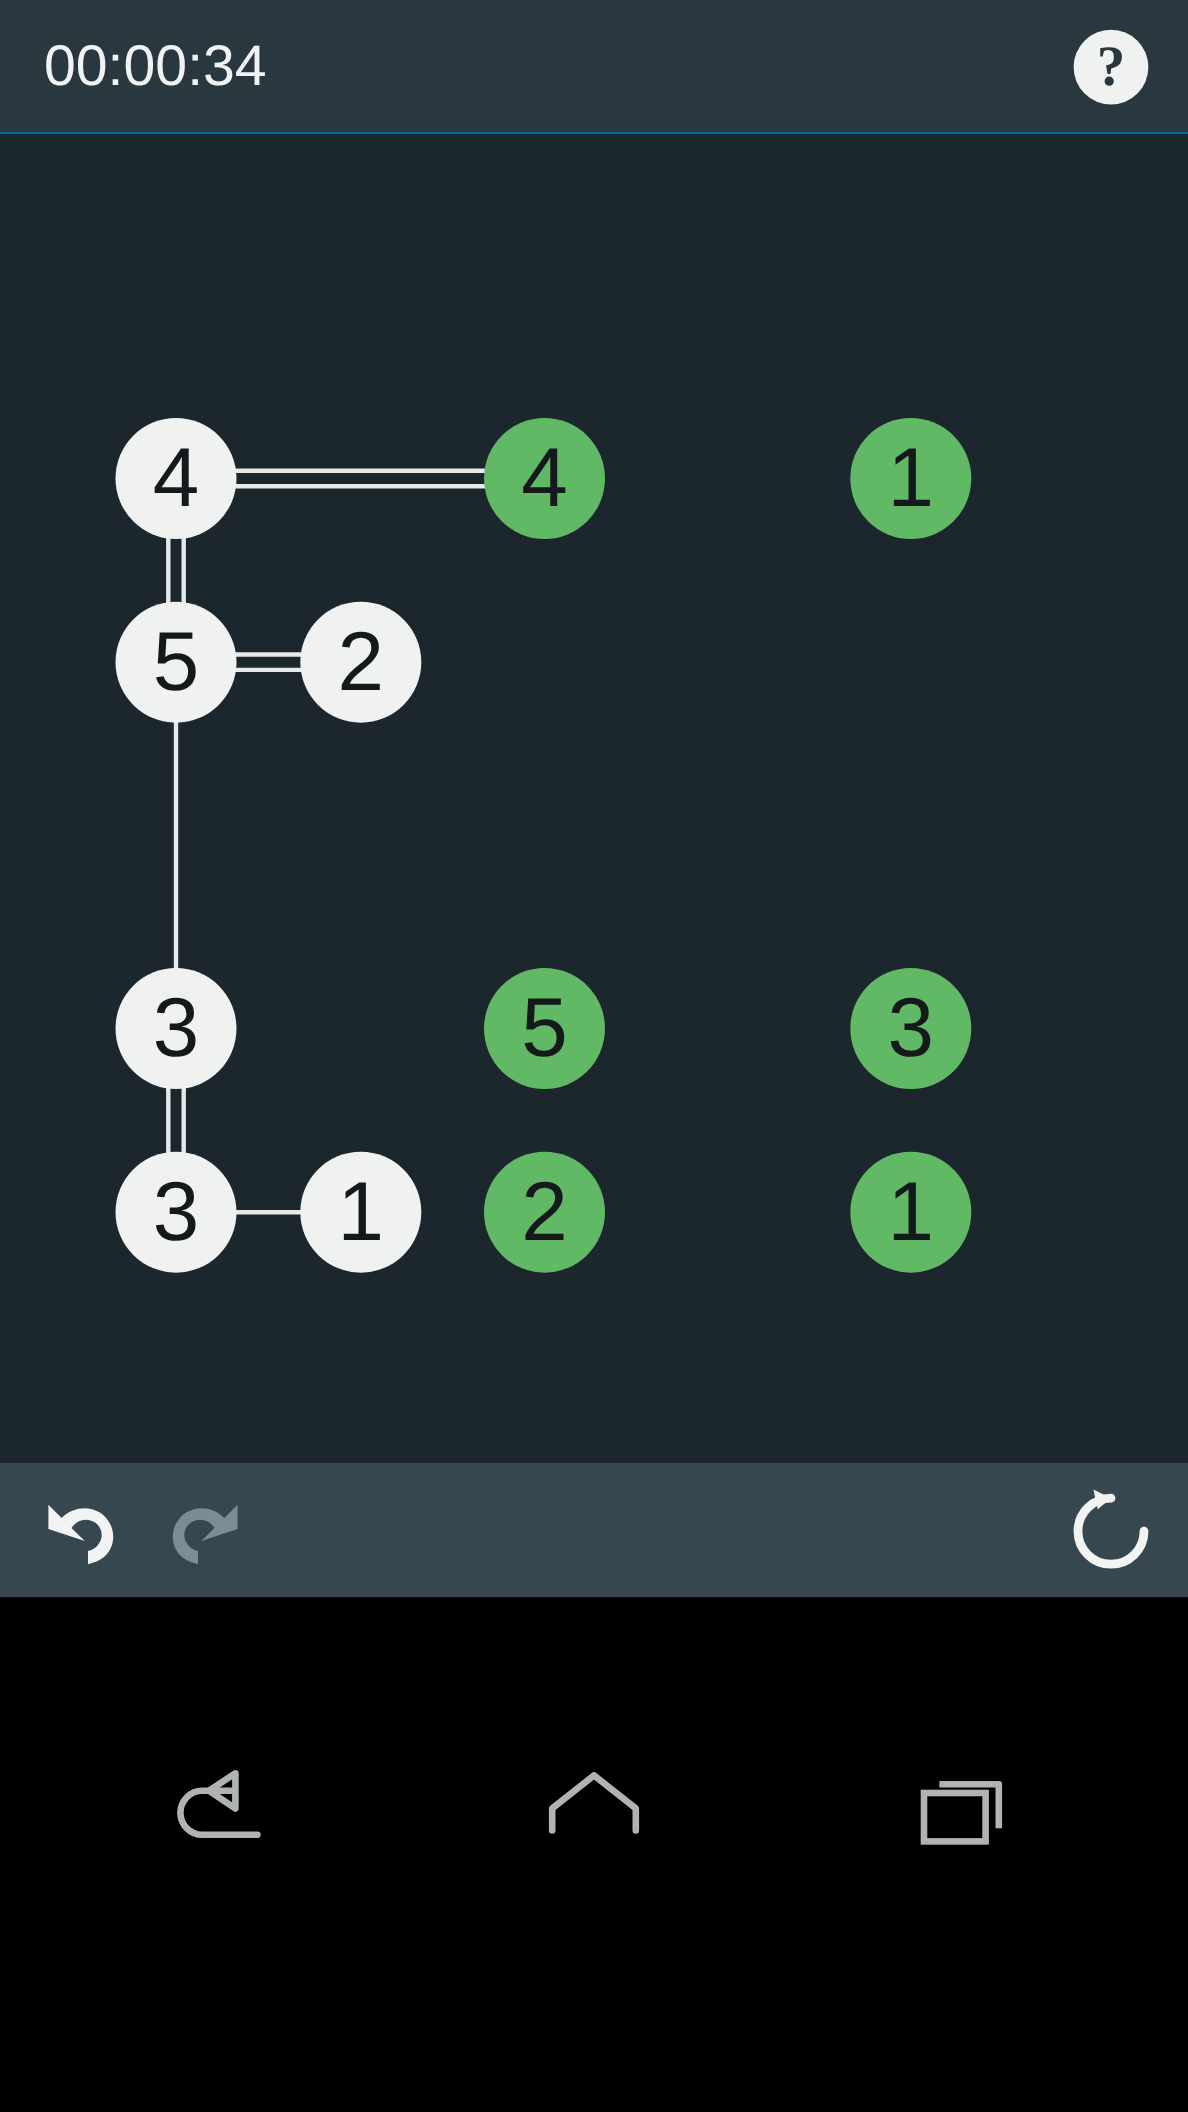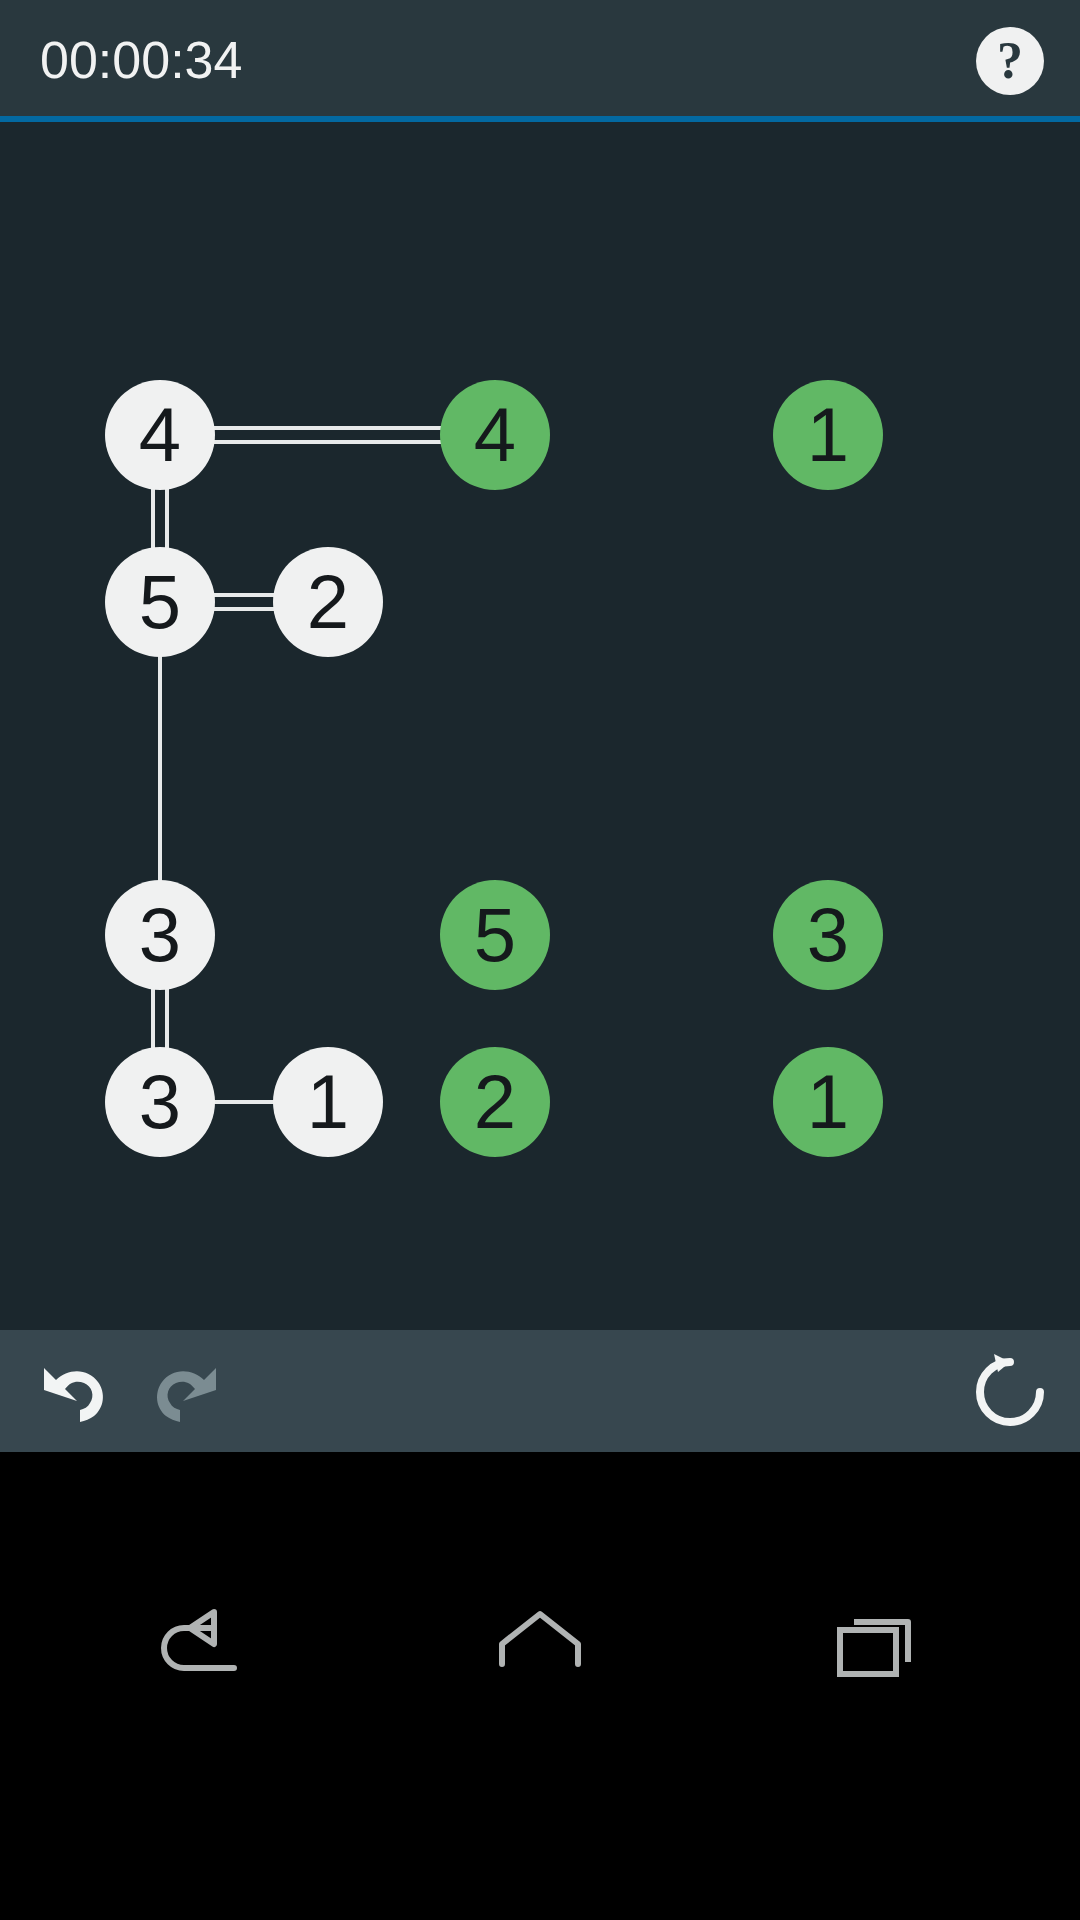--- a/index.html
+++ b/index.html
@@ -21,21 +21,21 @@
     overflow: hidden;
   }
 
   
   .statusbar {
     position: absolute;
     left: 0; top: 0;
     width: 1080px;
     height: 122px;
     background: #29383e;
-    border-bottom: 6px solid #0369a1;
+    border-bottom: 2px solid #0369a1;
     box-sizing: border-box;
   }
   .timer {
     position: absolute;
     left: 40px;
     top: 0;
     height: 121px;
     line-height: 121px;
     color: #f1f2f2;
     font-size: 52px;

